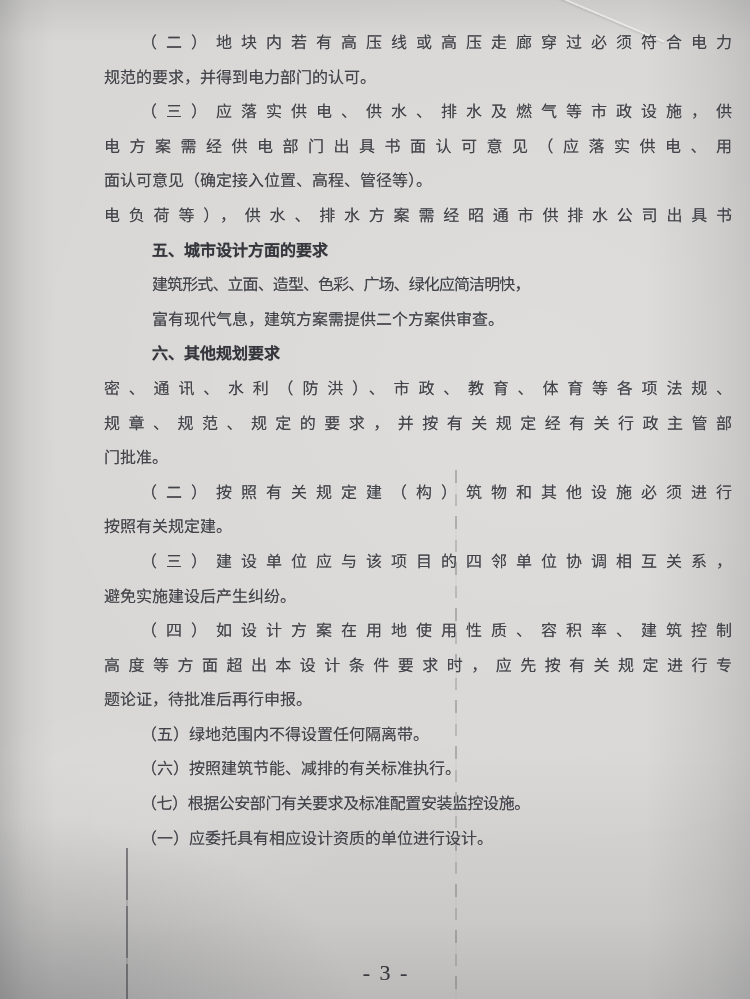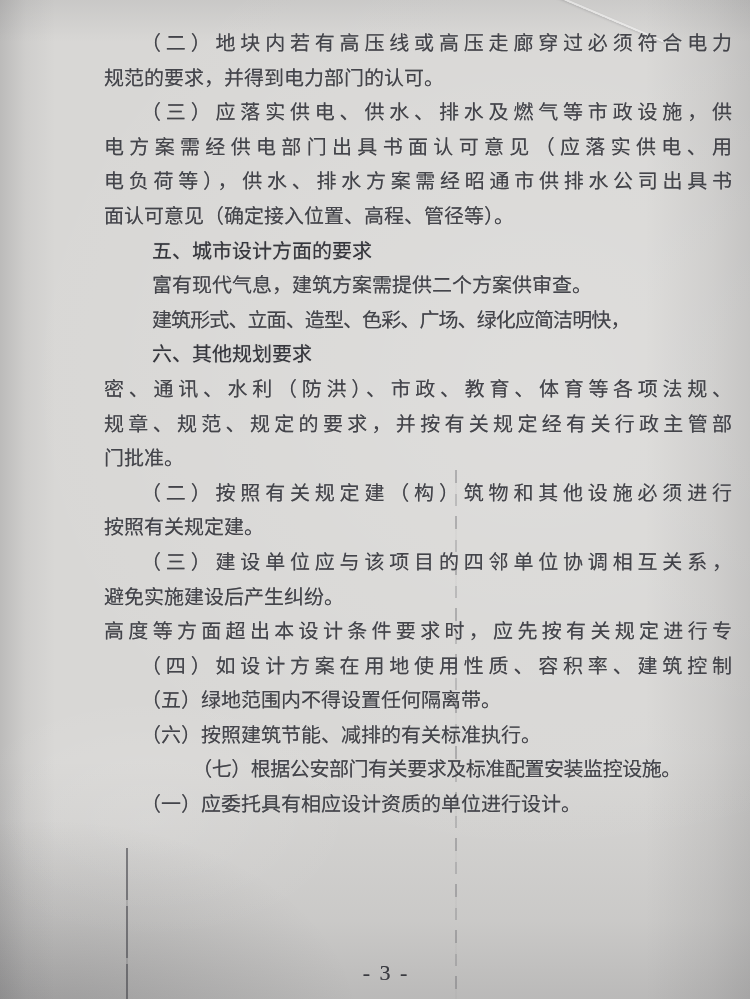--- a/index.html
+++ b/index.html
@@ -26,29 +26,29 @@
     background:repeating-linear-gradient(to bottom,
       rgba(92,92,98,0.42) 0 13px, rgba(92,92,98,0.05) 13px 24px, rgba(92,92,98,0.30) 24px 36px, rgba(92,92,98,0) 36px 46px);
   }
   .edge-line-left{
     position:absolute;left:126px;top:848px;width:2px;height:151px;
     background:repeating-linear-gradient(to bottom,
       rgba(70,70,76,0.62) 0 52px, rgba(70,70,76,0.18) 52px 58px);
   }
   .doc-text{
     position:absolute;left:104px;top:26px;width:628px;
-    font-size:20px;line-height:34.6px;color:var(--ink,#43444a);
+    font-size:16px;line-height:34.6px;color:var(--ink,#43444a);
     text-shadow:0 0 .6px rgba(67,68,74,0.55);
   }
   .line{white-space:nowrap;height:34.6px;}
   .line.fill{text-align:justify;text-align-last:justify;}
   .line.ind-paren{padding-left:37px;}
   .line.ind-head{padding-left:48px;}
-  .line.bold{font-weight:normal;color:#35363c;text-shadow:0 0 .7px rgba(53,54,60,0.6);}
-  .line.sq1{letter-spacing:-0.45px;text-align:center;}
+  .line.bold{font-weight:bold;color:#35363c;text-shadow:0 0 .7px rgba(53,54,60,0.6);}
+  .line.sq1{letter-spacing:-0.45px;}
   .line.sq2{letter-spacing:-0.9px;}
   .page-number{
     position:absolute;left:356px;top:960px;width:60px;text-align:center;
     font-size:22px;letter-spacing:2px;color:#3a3b41;
     font-family:"Liberation Serif","DejaVu Serif",serif;
     text-shadow:0 0 .6px rgba(58,59,65,0.5);
   }
 </style>
 </head>
 <body>
@@ -56,35 +56,36 @@
 <div class="photo">
   <div class="crease-top"></div>
   <div class="crease-center"></div>
   <div class="edge-line-left"></div>
 
   <div class="doc-text" id="doc-text">
       <div class="line fill ind-paren">（二）地块内若有高压线或高压走廊穿过必须符合电力</div>
       <div class="line">规范的要求，并得到电力部门的认可。</div>
       <div class="line fill ind-paren">（三）应落实供电、供水、排水及燃气等市政设施，供</div>
       <div class="line fill">电方案需经供电部门出具书面认可意见（应落实供电、用</div>
+      <div class="line">面认可意见（确定接入位置、高程、管径等）。</div>
       <div class="line fill">电负荷等），供水、排水方案需经昭通市供排水公司出具书</div>
-      <div class="line">面认可意见（确定接入位置、高程、管径等）。</div>
       <div class="line ind-head bold">五、城市设计方面的要求</div>
+      <div class="line ind-head sq2">建筑形式、立面、造型、色彩、广场、绿化应简洁明快，</div>
       <div class="line ind-head">富有现代气息，建筑方案需提供二个方案供审查。</div>
-      <div class="line ind-head sq2">建筑形式、立面、造型、色彩、广场、绿化应简洁明快，</div>
       <div class="line ind-head bold">六、其他规划要求</div>
       <div class="line fill">密、通讯、水利（防洪）、市政、教育、体育等各项法规、</div>
       <div class="line fill">规章、规范、规定的要求，并按有关规定经有关行政主管部</div>
       <div class="line">门批准。</div>
       <div class="line fill ind-paren">（二）按照有关规定建（构）筑物和其他设施必须进行</div>
       <div class="line">按照有关规定建。</div>
       <div class="line fill ind-paren">（三）建设单位应与该项目的四邻单位协调相互关系，</div>
       <div class="line">避免实施建设后产生纠纷。</div>
+      <div class="line fill ind-paren">（四）如设计方案在用地使用性质、容积率、建筑控制</div>
       <div class="line fill">高度等方面超出本设计条件要求时，应先按有关规定进行专</div>
-      <div class="line fill ind-paren">（四）如设计方案在用地使用性质、容积率、建筑控制</div>
+      <div class="line">题论证，待批准后再行申报。</div>
       <div class="line ind-paren">（五）绿地范围内不得设置任何隔离带。</div>
       <div class="line ind-paren">（六）按照建筑节能、减排的有关标准执行。</div>
       <div class="line ind-paren sq1">（七）根据公安部门有关要求及标准配置安装监控设施。</div>
       <div class="line ind-paren">（一）应委托具有相应设计资质的单位进行设计。</div>
     </div>
 
   <div class="page-number">- 3 -</div>
 </div>
 
 </body></html>

